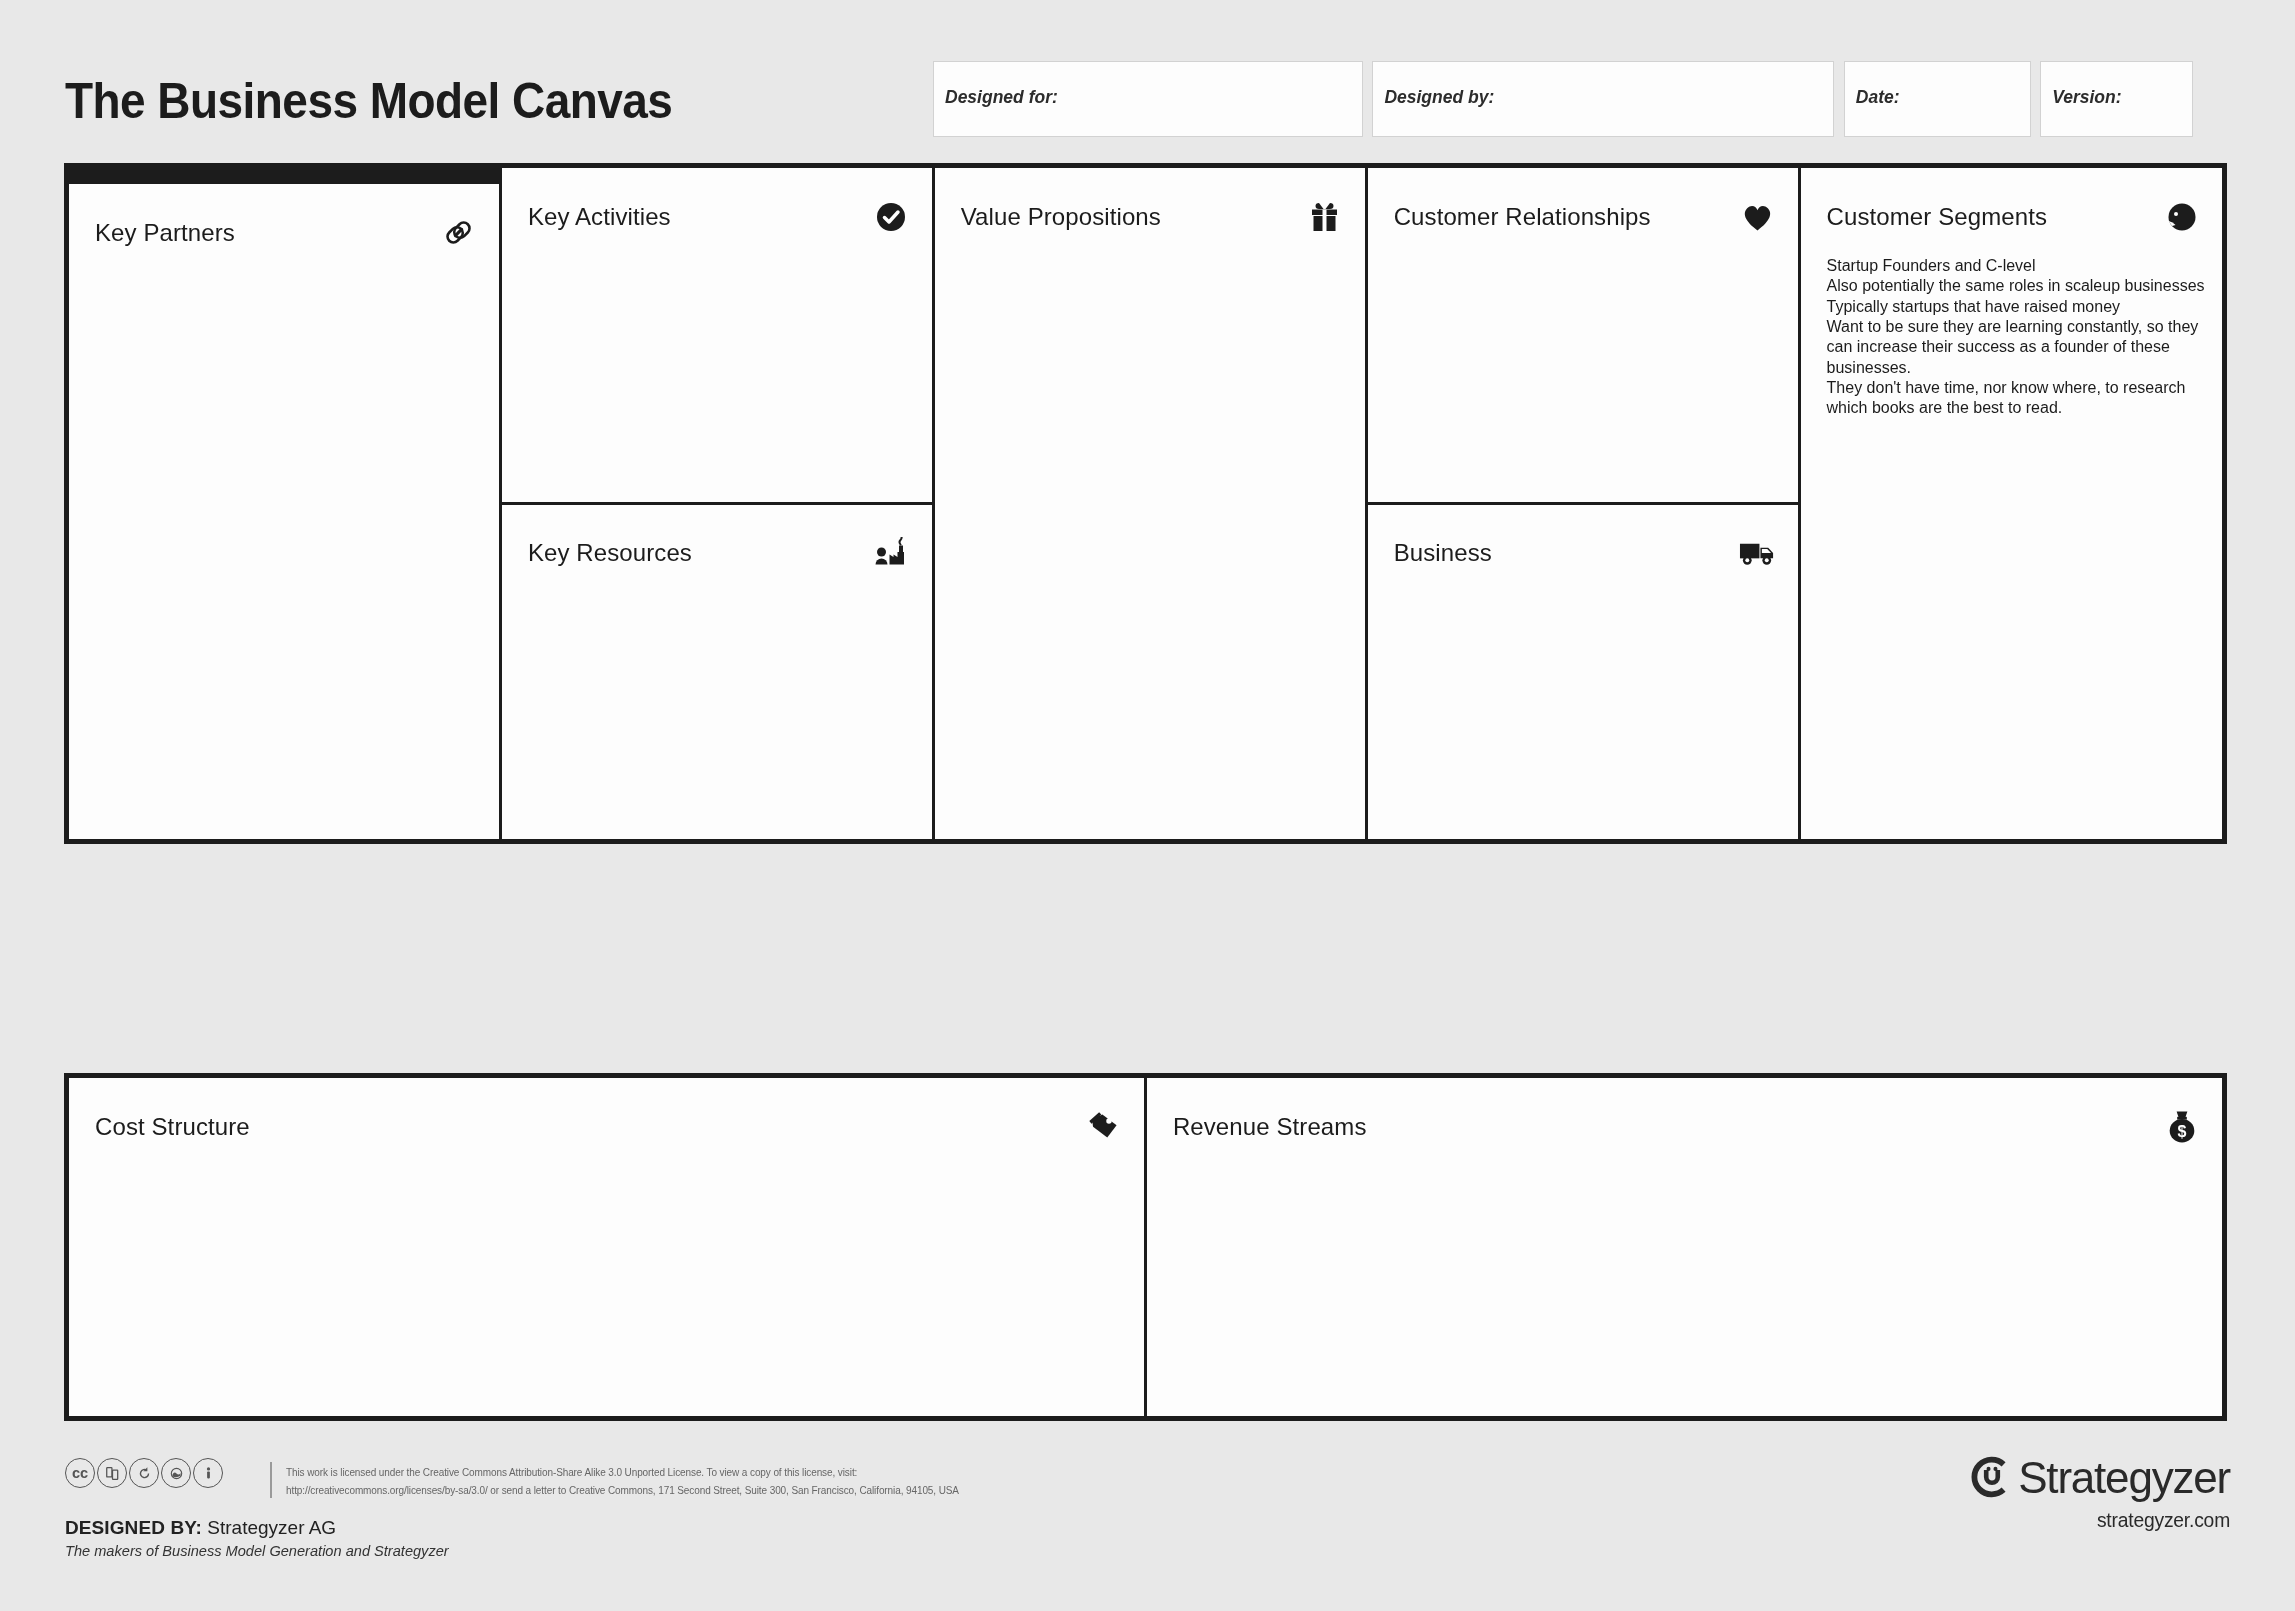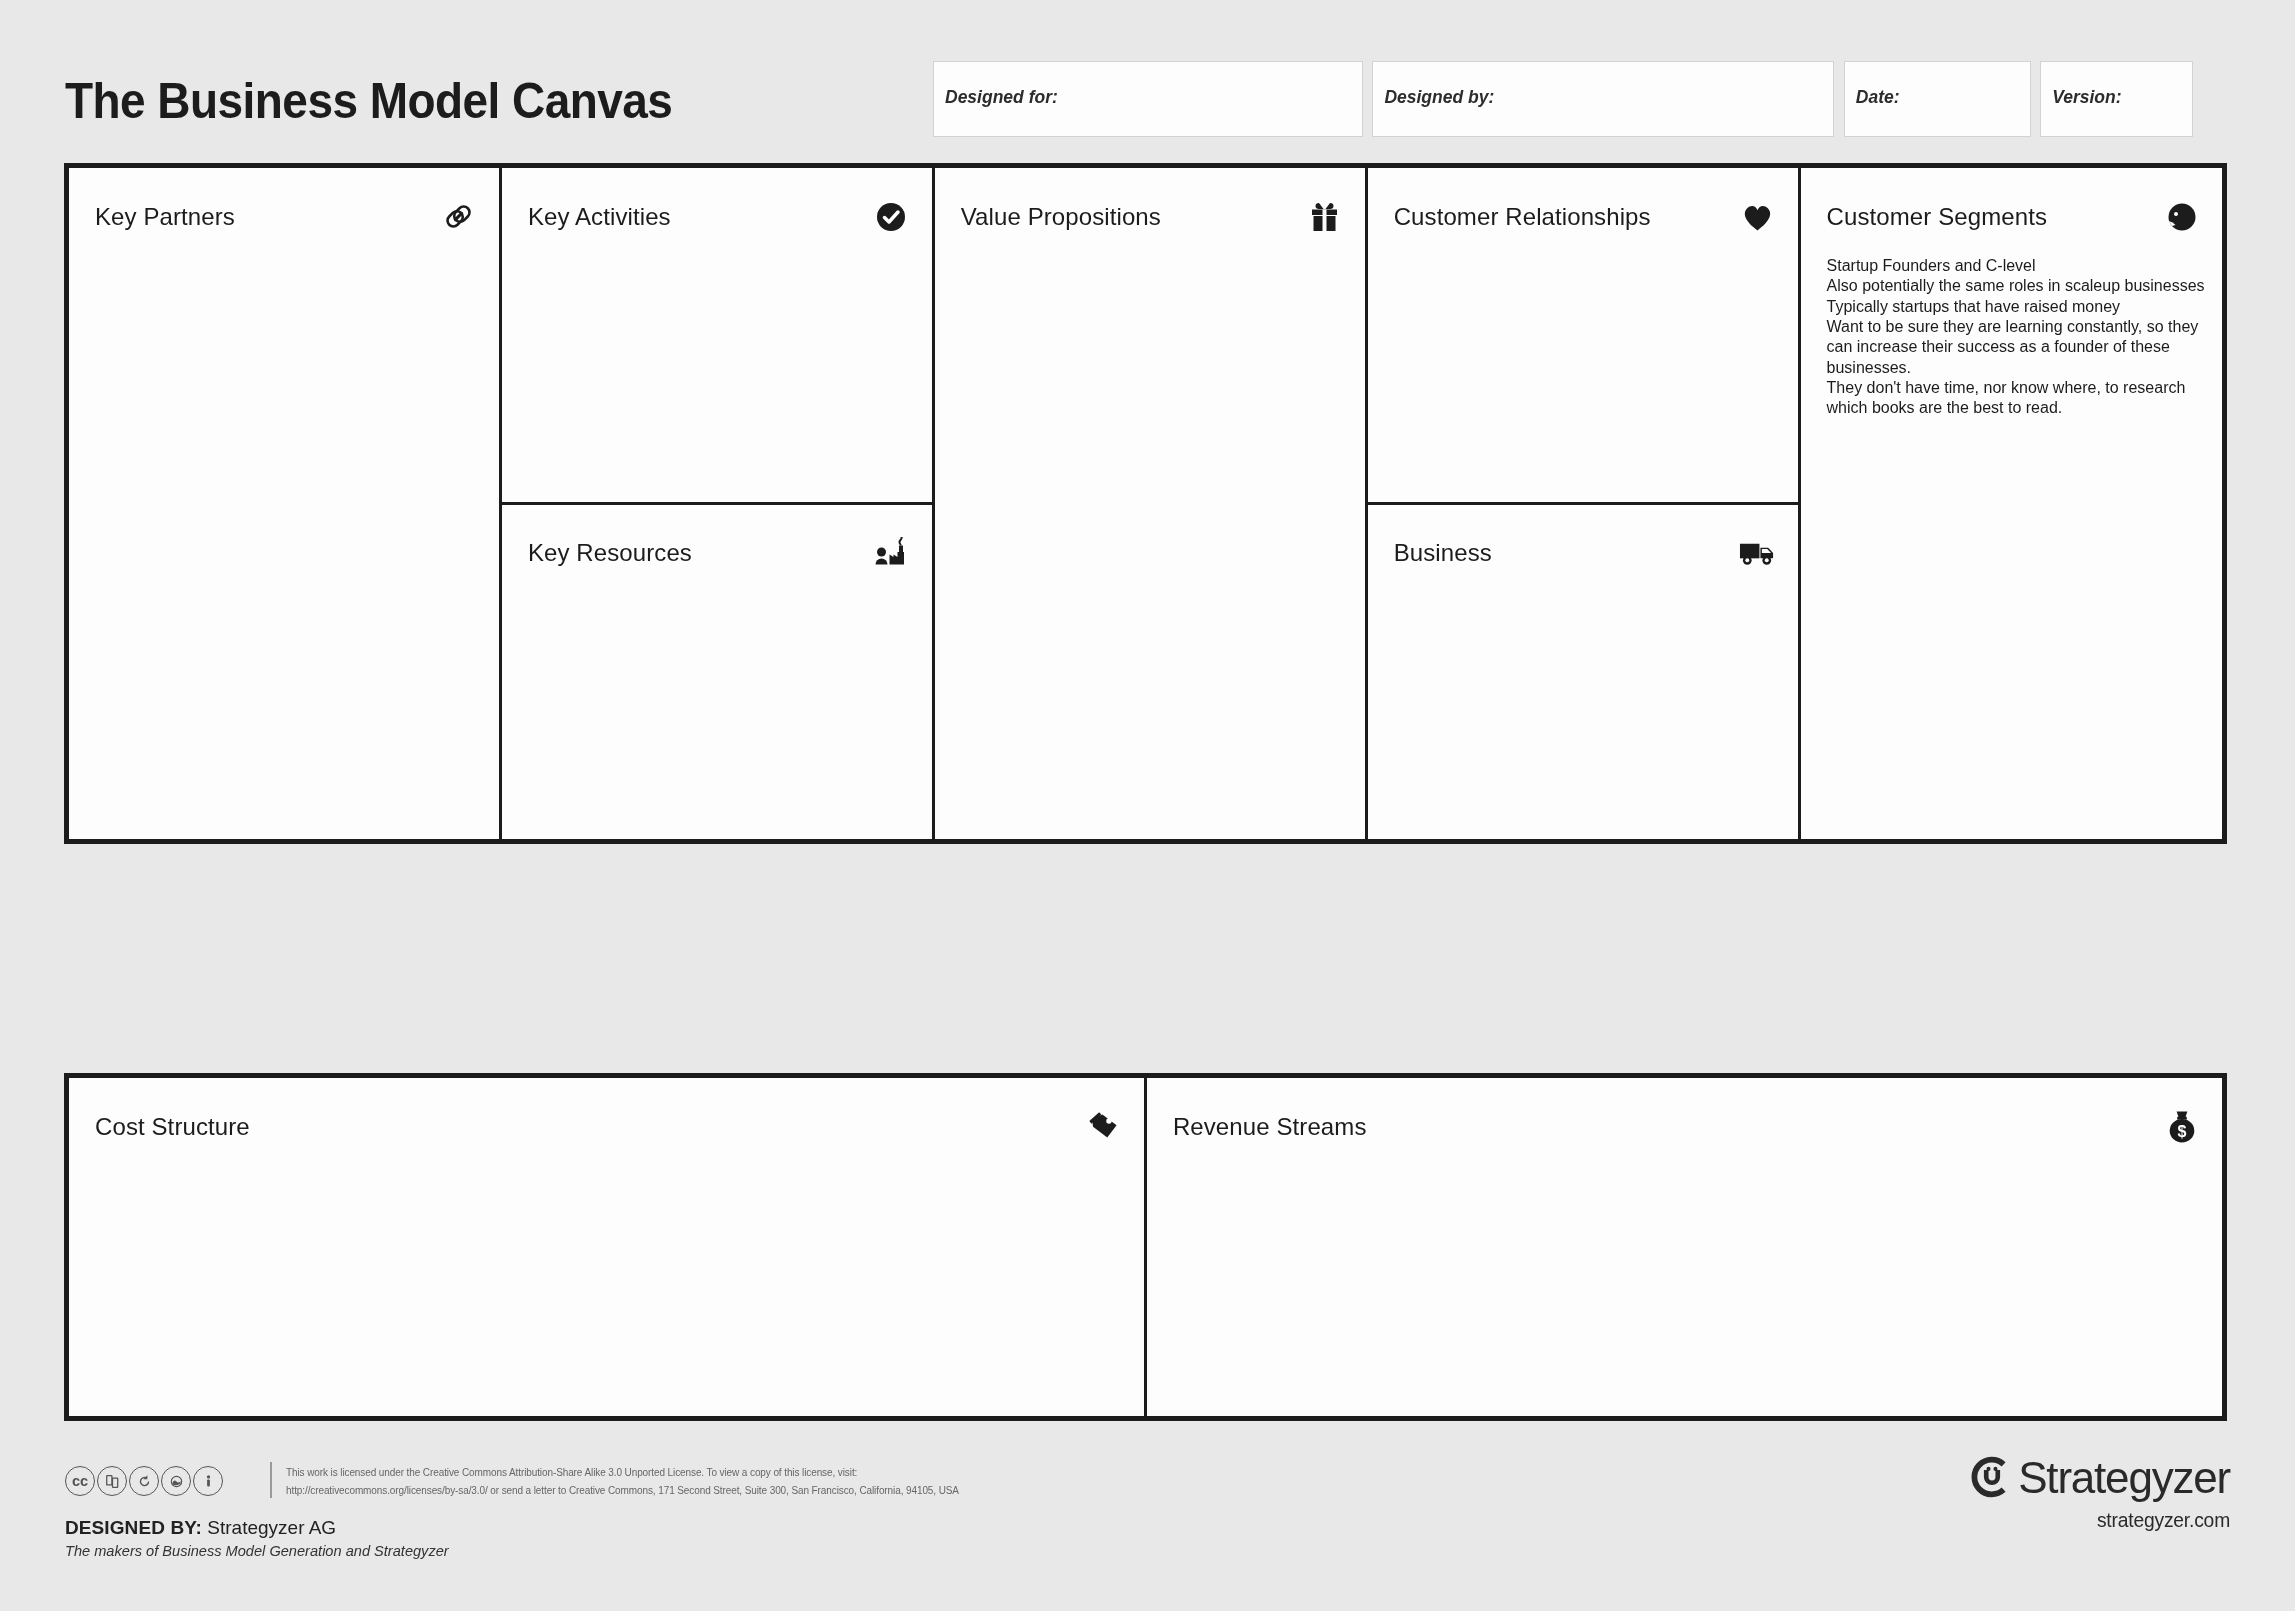--- a/index.html
+++ b/index.html
@@ -149,42 +149,42 @@
     right: 16.4px;
     top: 88px;
     bottom: 11.7px;
     font-size: 16px;
     line-height: 1.27;
     color: #1c1c1c;
     white-space: pre-line;
   }
 
   
-  .c-kp  { width: 430px; }
+  .c-kp  { width: 430px; margin-top: 16px; }
   .c-ka  { width: 430px; }
   .c-vp  { width: 430px; }
   .c-cr  { width: 430px; }
   .c-cs  { flex: 1; }
 
   
   .c-cost { width: 1075px; }
   .c-rev  { flex: 1; }
 
   
   .footer {
     position: absolute;
     left: 0;
     top: 1432px;
     width: 2295px;
     height: 175px;
   }
   .cc-badges {
     position: absolute;
     left: 65px;
-    top: 34px;
+    top: 26px;
     display: flex;
     gap: 2px;
     align-items: flex-end;
   }
   .cc-badge {
     width: 30px;
     height: 30px;
     border: 1.8px solid #555;
     border-radius: 50%;
     box-sizing: border-box;

